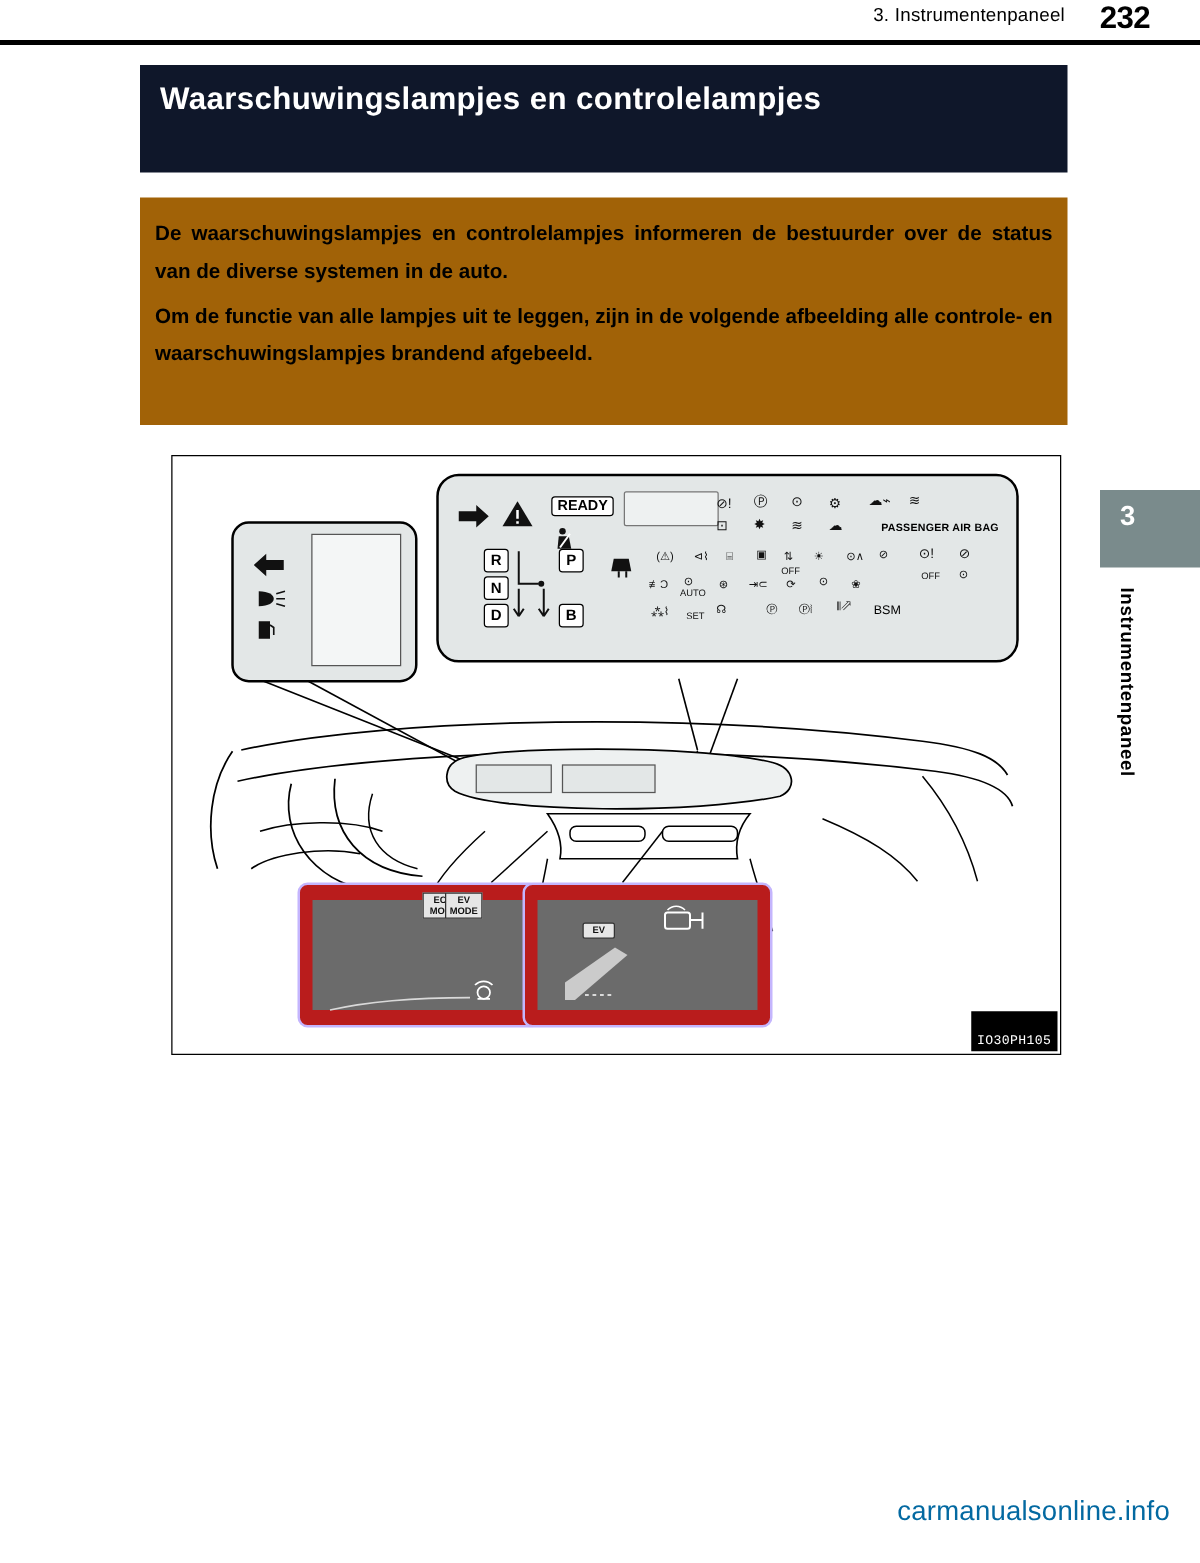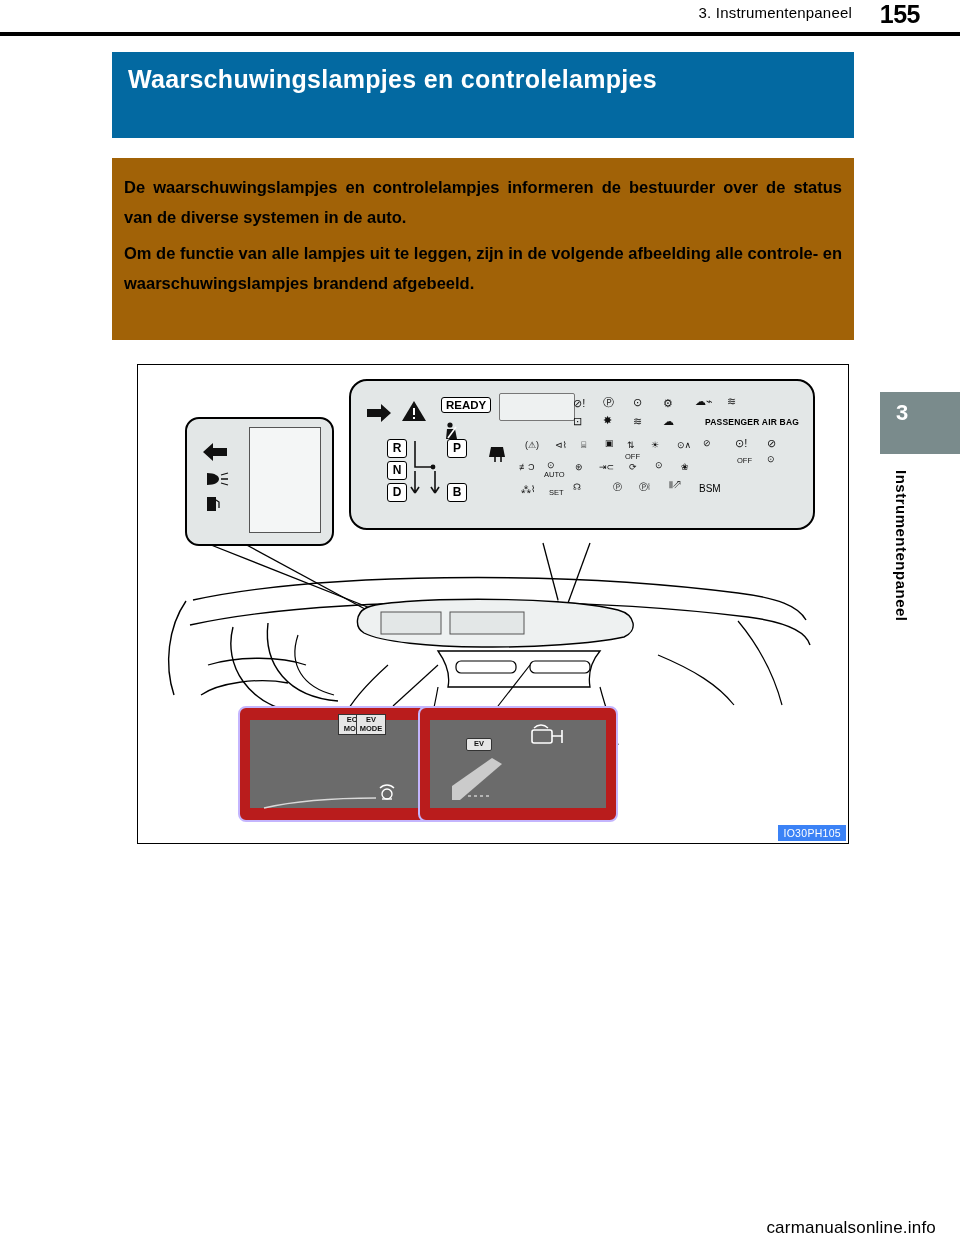--- a/index.html
+++ b/index.html
@@ -78,21 +78,21 @@
     letter-spacing: 0.5px;
   }
 
   
   .title-bar {
     position: absolute;
     left: 112px;
     top: 52px;
     width: 742px;
     height: 86px;
-    background: #0369a1;
+    background: #0f172a;
     color: #fff;
   }
   .title-text {
     position: absolute;
     left: 16px;
     top: 10px;
     width: 700px;
     font-size: 25px;
     font-weight: bold;
     line-height: 34px;
@@ -128,25 +128,26 @@
     width: 710px;
     height: 478px;
     border: 1px solid #000;
     background: #fff;
     overflow: hidden;
   }
   .fig-code {
     position: absolute;
     right: 2px;
     bottom: 2px;
-    background: #3b82f6;
+    background: #000000;
     color: #fff;
     font-size: 10.5px;
-    padding: 2px 5px 2px 5px;
+    padding: 18px 5px 2px 5px;
     letter-spacing: 0.3px;
+    font-family: Liberation Mono, monospace;
   }
 
   
   .cluster {
     position: absolute;
     background: #e3e7e7;
     border: 2px solid #000;
     border-radius: 14px;
   }
   .cluster-left {
@@ -258,32 +259,32 @@
   .bsm-label {
     position: absolute;
     font-size: 10px;
     font-weight: normal;
   }
 
   
   .watermark {
     position: absolute;
     right: 24px;
-    bottom: 12px;
-    font-size: 17px;
-    color: #000000;
+    bottom: 28px;
+    font-size: 22px;
+    color: #0369a1;
     letter-spacing: 0.2px;
   }
 </style>
 </head>
 <body>
 
 <div class="page-header">
   <div class="header-chapter">3. Instrumentenpaneel</div>
-  <div class="header-pagenum">155</div>
+  <div class="header-pagenum">232</div>
   <div class="header-rule"></div>
 </div>
 
 <div class="side-tab"></div>
 <div class="side-tab-num">3</div>
 <div class="side-label">Instrumentenpaneel</div>
 
 <div class="title-bar">
   <div class="title-text">Waarschuwingslampjes en controlelampjes</div>
 </div>

